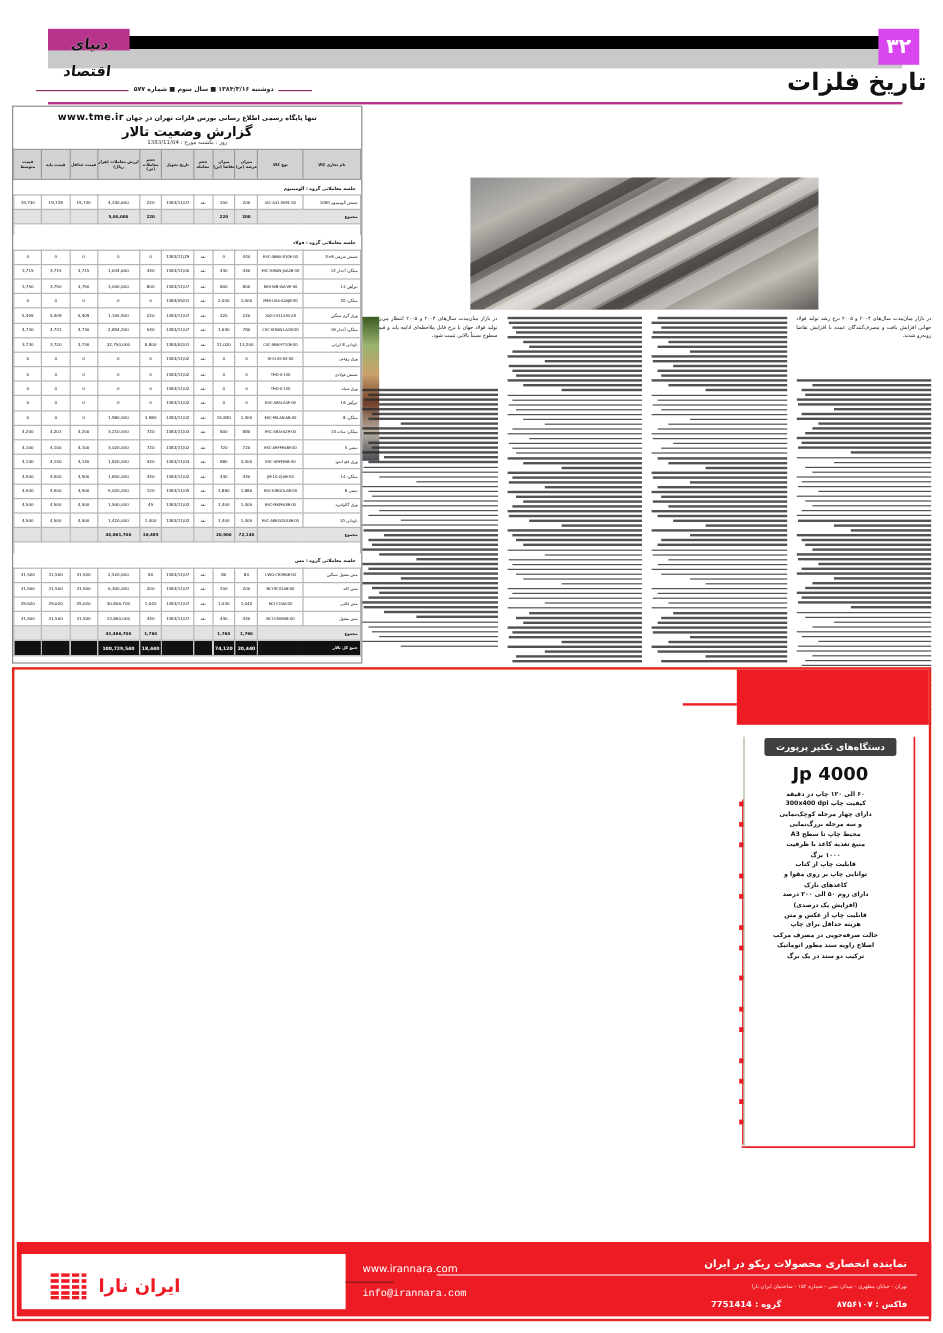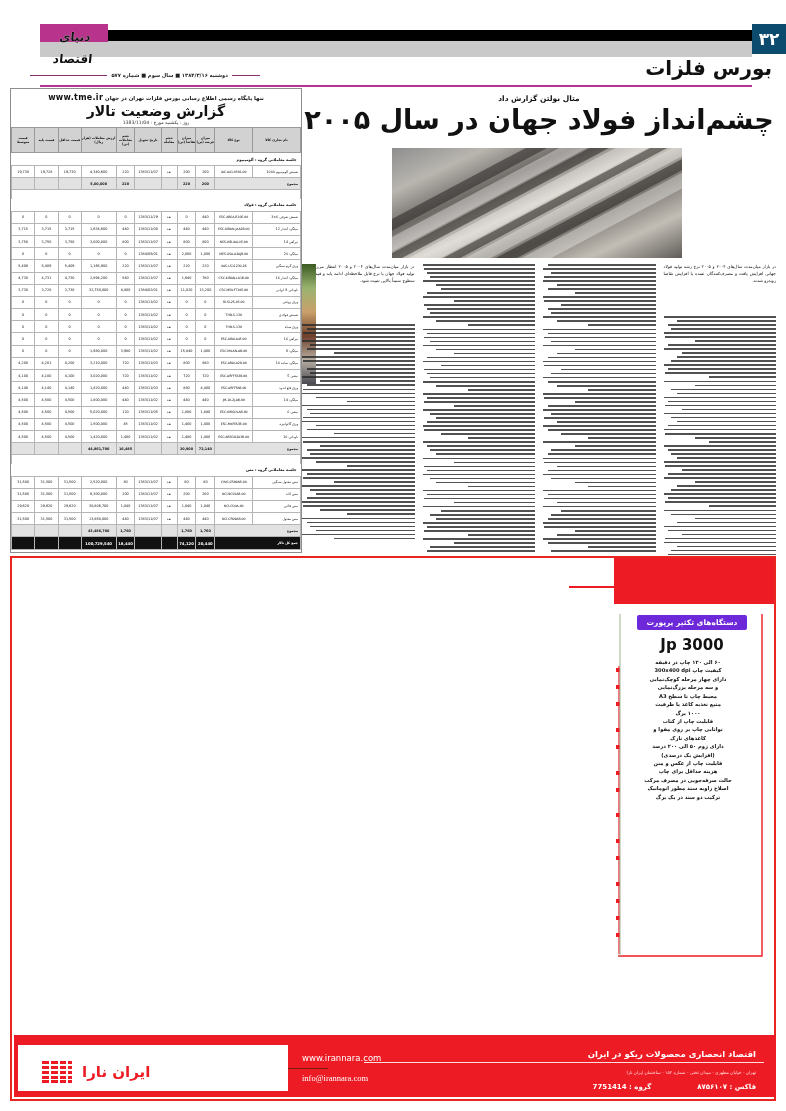--- a/index.html
+++ b/index.html
@@ -3,21 +3,21 @@
 <meta charset="utf-8">
 <style>
   html,body{margin:0;padding:0;background:#ffffff;}
   body{width:786px;height:1111px;position:relative;overflow:hidden;
        font-family:"DejaVu Sans","Liberation Sans",sans-serif;color:#111;}
 
   
   #masthead{position:absolute;left:0;top:0;width:786px;height:92px;}
   .mh-blackbar{position:absolute;left:40px;top:30px;width:712px;height:11px;background:#000;}
   .mh-greybar{position:absolute;left:40px;top:41px;width:712px;height:16px;background:#c9c9c9;}
-  .mh-pagebox{position:absolute;right:0;top:24px;width:34px;height:30px;background:#0c4a6e;
+  .mh-pagebox{position:absolute;right:20px;top:24px;width:34px;height:30px;background:#d946ef;
       color:#fff;display:flex;align-items:center;justify-content:center;
       font-size:17px;font-weight:bold;letter-spacing:.5px;}
   .mh-logobox{position:absolute;left:40px;top:24px;width:68px;height:18px;background:#b8338c;}
   .mh-logotext{position:absolute;left:42px;top:26px;width:66px;height:22px;color:#111;
       font-size:12px;font-weight:bold;text-align:center;line-height:22px;
       transform:skewX(-6deg);text-shadow:0 0 1px #fff;}
   .mh-section{position:absolute;right:14px;top:56px;font-size:20px;font-weight:bold;color:#111;}
   .mh-underline{position:absolute;left:40px;top:85px;width:712px;height:2px;background:#b8338c;}
 
   
@@ -26,21 +26,21 @@
   .dateline .dl-rule{flex:0 0 28px;height:1px;background:#8a2d6b;}
   .dateline .dl-txt{font-size:5.2px;font-weight:bold;color:#222;white-space:nowrap;letter-spacing:.2px;}
   .dateline .dl-rule2{flex:1 1 auto;height:1px;background:#8a2d6b;}
 
   
   #tmeblock{position:absolute;left:10px;top:88px;width:292px;height:465px;
       border:1px solid #8d8d8d;background:#fff;box-sizing:border-box;}
   .tme-head{padding:4px 6px 2px;text-align:center;}
   .tme-line1{font-size:5.4px;font-weight:bold;color:#111;}
   .tme-line1 .url{font-size:8px;font-weight:bold;letter-spacing:.3px;}
-  .tme-line2{font-size:14px;font-weight:bold;margin-top:1px;}
+  .tme-line2{font-size:11px;font-weight:bold;margin-top:1px;}
   .tme-line3{font-size:4.6px;margin-top:1px;color:#333;}
 
   table.tme{width:100%;border-collapse:collapse;table-layout:fixed;direction:rtl;}
   table.tme th{background:#d2d2d2;border:.5px solid #9a9a9a;font-size:3.3px;font-weight:bold;
       line-height:1.25;padding:2px 0;color:#111;text-align:center;height:20px;vertical-align:middle;}
   table.tme td{border:.5px solid #b5b5b5;font-size:3.4px;padding:1.6px 1px;text-align:center;
       color:#111;height:8px;white-space:nowrap;overflow:hidden;}
   table.tme td.name{text-align:right;padding-right:2px;font-size:3.3px;}
   table.tme td.code{font-size:3.2px;letter-spacing:-.1px;}
   tr.grouprow td{background:#fff;border:none;text-align:right;font-size:3.8px;
@@ -75,53 +75,53 @@
   .stripimg{position:absolute;left:0;top:0;width:14px;height:120px;
      background:linear-gradient(180deg,#3a5a22,#9ab36f,#c9a06a,#6f3f2a,#b8b0a4,#4a4a52);}
 
   
   #ad{position:absolute;left:10px;top:556px;width:766px;height:545px;
       border:2px solid #e8251f;box-sizing:border-box;background:#fff;}
   .ad-redbar{position:absolute;right:0;top:0;width:160px;height:46px;background:#ed1c24;}
   .ricoh{position:absolute;right:14px;top:5px;color:#fff;font-size:30px;font-weight:bold;
       letter-spacing:1px;font-family:"DejaVu Sans",sans-serif;}
   .ad-leftpanel{position:absolute;right:8px;top:52px;width:148px;height:340px;text-align:center;}
-  .pill{display:inline-block;background:#6d28d9;color:#fff;font-size:7.5px;font-weight:bold;
+  .pill{display:inline-block;background:#404040;color:#fff;font-size:7.5px;font-weight:bold;
       padding:3px 10px;border-radius:2px;}
   .jp3000-l{font-size:15px;font-weight:bold;color:#111;margin:6px 0 4px;}
   ul.feat{list-style:none;margin:0;padding:0 8px 0 0;}
   ul.feat li{position:relative;font-size:5.2px;line-height:1.62;color:#111;text-align:center;
       font-weight:bold;}
   .hline{position:absolute;background:#222;height:1px;}
 
   .ad-bottom{position:absolute;left:2px;bottom:2px;width:762px;height:62px;background:#ed1c24;}
   .white-notch{position:absolute;left:6px;bottom:8px;width:270px;height:46px;background:#fff;}
   .irannara-logo{position:absolute;left:70px;bottom:18px;font-size:15px;font-weight:bold;
       color:#ed1c24;letter-spacing:1px;}
   .barcode{position:absolute;left:30px;bottom:16px;width:32px;height:22px;}
   .weburl{position:absolute;left:290px;bottom:36px;color:#fff;font-size:8.5px;
       font-family:"DejaVu Sans",sans-serif;text-align:right;}
   .mailurl{position:absolute;left:290px;bottom:16px;color:#fff;font-size:8.5px;
-      font-family:Liberation Serif, serif;}
+      font-family:Liberation Mono, monospace;}
   .agent{position:absolute;right:18px;bottom:40px;color:#fff;font-size:8.5px;font-weight:bold;}
   .addr{position:absolute;right:18px;bottom:24px;color:#ffd9d7;font-size:4.4px;}
   .tels{position:absolute;right:18px;bottom:8px;color:#fff;font-size:7px;font-weight:bold;
      display:flex;gap:46px;}
   .hr-white{position:absolute;right:10px;bottom:36px;width:400px;height:1px;background:#fff;opacity:.85;}
 </style>
 </head>
 <body>
 
 <div id="masthead">
   <div class="mh-blackbar"></div>
   <div class="mh-greybar"></div>
   <div class="mh-logobox"></div>
   <div class="mh-logotext">دنیای اقتصاد</div>
   <div class="mh-pagebox">۳۲</div>
-  <div class="mh-section">بورس فلزات</div>
+  <div class="mh-section">تاریخ فلزات</div>
   <div class="mh-underline"></div>
 
   <div class="dateline">
     <span class="dl-rule"></span>
     <span class="dl-txt">دوشنبه ۱۳۸۴/۳/۱۶ ■ سال سوم ■ شماره ۵۷۷</span>
     <span class="dl-rule2"></span>
   </div>
 </div>
 
 <div id="tmeblock">
@@ -536,22 +536,20 @@
           <td>100,729,540</td>
           <td></td>
           <td></td>
           <td></td>
         </tr>
       </tbody>
   </table>
 </div>
 
 <div id="article">
-  <div class="kicker">متال بولتن گزارش داد</div>
-  <div class="headline">چشم‌انداز فولاد جهان در سال ۲۰۰۵</div>
 
   <div class="photo">
     <div class="beam" style="left:-30px;top:10px;width:360px;height:13px;"></div>
     <div class="dk" style="left:-30px;top:26px;width:360px;height:9px;"></div>
     <div class="beam" style="left:-30px;top:40px;width:360px;height:15px;"></div>
     <div class="dk" style="left:-30px;top:58px;width:360px;height:8px;"></div>
     <div class="beam" style="left:-30px;top:70px;width:360px;height:12px;"></div>
     <div class="dk" style="left:-30px;top:86px;width:360px;height:10px;"></div>
     <div class="beam" style="left:-30px;top:100px;width:360px;height:14px;"></div>
     <div class="dk" style="left:-30px;top:-8px;width:360px;height:10px;"></div>
@@ -855,21 +853,21 @@
 </div>
 
 <div id="ad">
 
   <div class="ad-redbar"></div>
 
   <div class="hline" style="right:160px;top:28px;width:45px;background:#ed1c24;height:2px;"></div>
 
   <div class="ad-leftpanel">
     <span class="pill">دستگاه‌های تکثیر پرپورت</span>
-    <div class="jp3000-l">Jp 3000</div>
+    <div class="jp3000-l">Jp 4000</div>
     <ul class="feat" id="featlist">
         <li>۶۰ الی ۱۲۰ چاپ در دقیقه</li>
         <li>کیفیت چاپ  300x400 dpi</li>
         <li>دارای چهار مرحله کوچک‌نمایی</li>
         <li>و سه مرحله بزرگ‌نمایی</li>
         <li>محیط چاپ تا سطح A3</li>
         <li>منبع تغذیه کاغذ با ظرفیت</li>
         <li>۱۰۰۰ برگ</li>
         <li>قابلیت چاپ از کتاب</li>
         <li>توانایی چاپ بر روی مقوا و</li>
@@ -924,21 +922,21 @@
         <rect x="16" y="0" width="2" height="22"></rect>
       <rect x="24" y="0" width="2" height="22"></rect>
       </g>
   </svg>
   <div class="irannara-logo">ایران نارا</div>
   <div class="hline" style="left:276px;bottom:30px;width:40px;background:#7a1a14;height:1.2px;"></div>
 
   <div class="weburl">www.irannara.com</div>
   <div class="mailurl">info@irannara.com</div>
 
-  <div class="agent">اقتصاد انحصاری محصولات ریکو در ایران</div>
+  <div class="agent">نماینده انحصاری محصولات ریکو در ایران</div>
   <div class="hr-white"></div>
   <div class="addr">تهران - خیابان مطهری - میدان تختی - شماره ۱۵۲ - ساختمان ایران نارا</div>
   <div class="tels">
     <span>
       <span>فاکس :</span>
       <span>۸۷۵۶۱۰۷</span>
     </span>
     <span>
       <span>گروه :</span>
       <span>7751414</span>

